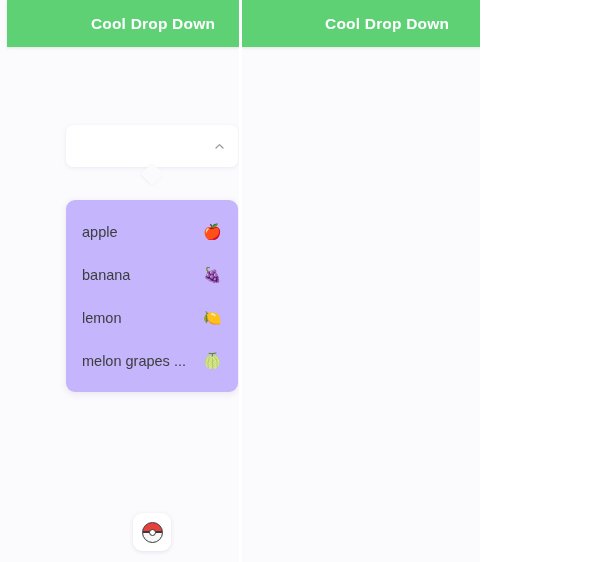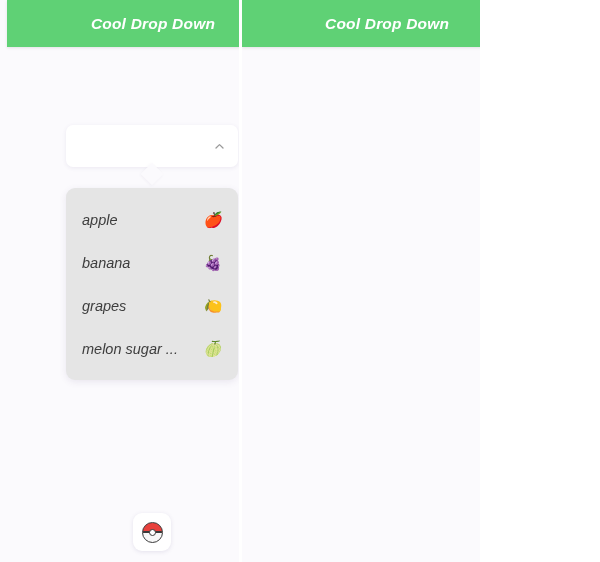--- a/index.html
+++ b/index.html
@@ -13,21 +13,20 @@
     font-family: "Liberation Sans", sans-serif;
     overflow: hidden;
   }
 
   .screen {
     position: relative;
     width: 480px;
     height: 562px;
     display: flex;
     background: #ffffff;
-    font-style: italic;
   }
 
   
   .panel {
     position: relative;
     height: 562px;
     background: #fbfafd;
     overflow: hidden;
   }
   .panel-left  { width: 299px; }
@@ -94,23 +93,23 @@
     height: 16px;
     background: #fbfafd;
     transform: rotate(45deg);
     box-shadow: 0 1px 3px rgba(80,60,120,0.06);
   }
 
   
   .option-list {
     position: absolute;
     left: 66px;
-    top: 188px;
+    top: 200px;
     width: 172px;
-    background: #e5e5e5;
+    background: #c4b5fd;
     border-radius: 9px;
     box-shadow: 0 2px 7px rgba(80,60,120,0.10);
     padding: 10px 0 10px 0;
     box-sizing: border-box;
   }
   .option-row {
     height: 43px;
     display: flex;
     align-items: center;
     padding: 0 14px 0 16px;
@@ -205,26 +204,26 @@
         <span class="option-emoji">🍎</span>
       </div>
 
 
       <div class="option-row">
         <span class="option-label">banana</span>
         <span class="option-emoji">🍇</span>
       </div>
 
       <div class="option-row">
-        <span class="option-label">grapes</span>
+        <span class="option-label">lemon</span>
         <span class="option-emoji">🍋</span>
       </div>
 
       <div class="option-row">
-        <span class="option-label">melon sugar ...</span>
+        <span class="option-label">melon grapes ...</span>
         <span class="option-emoji">🍈</span>
       </div>
 
     </div>
 
     <div class="fab fab-left">
       <span class="pokeball"></span>
     </div>
 
   </div>

